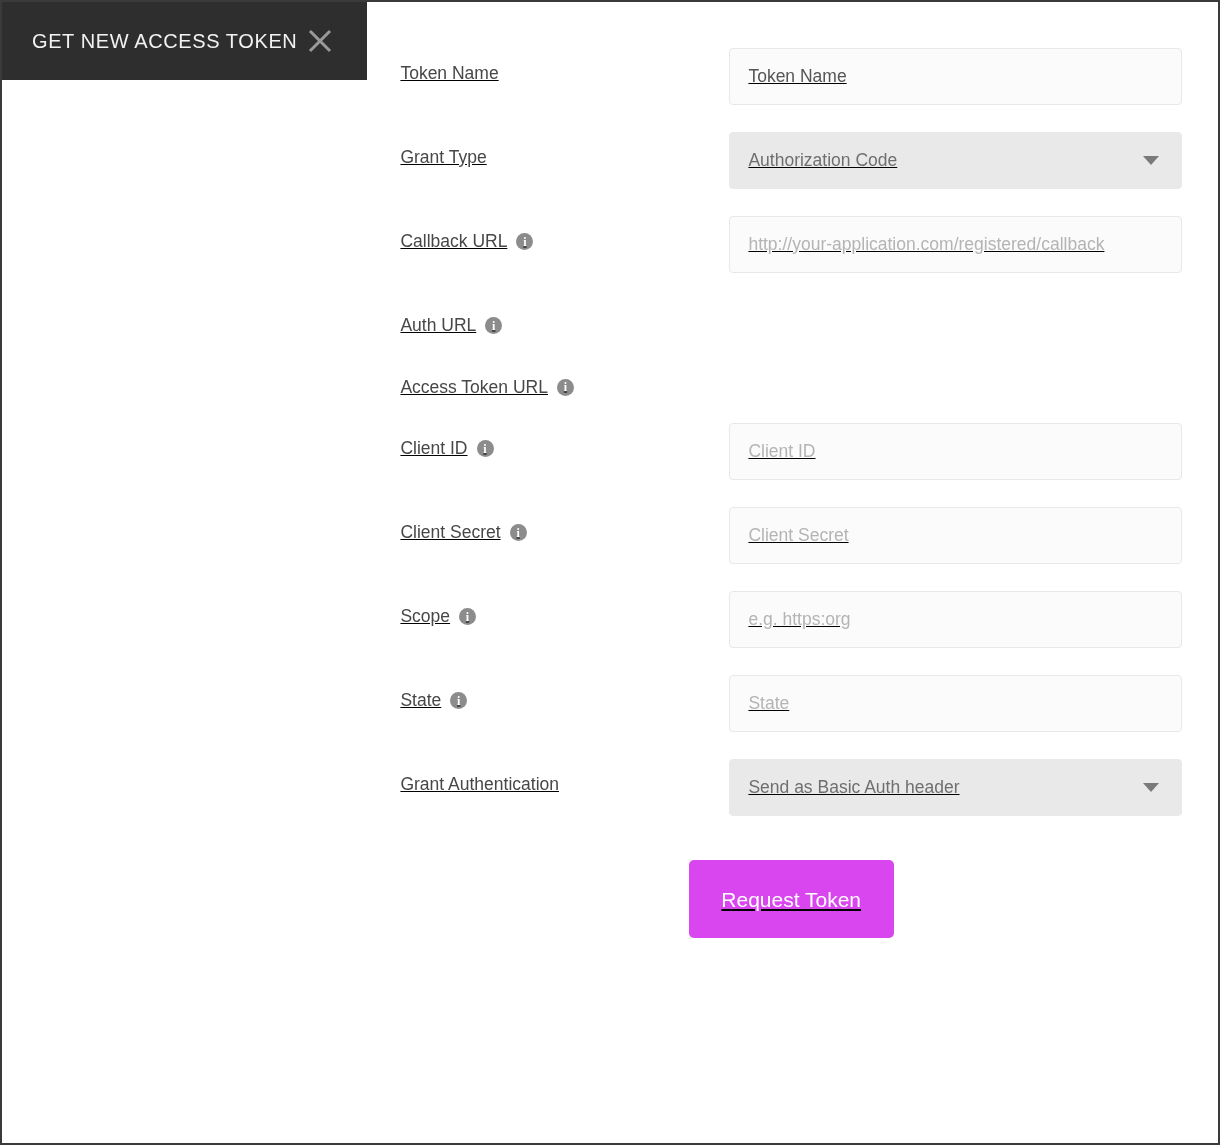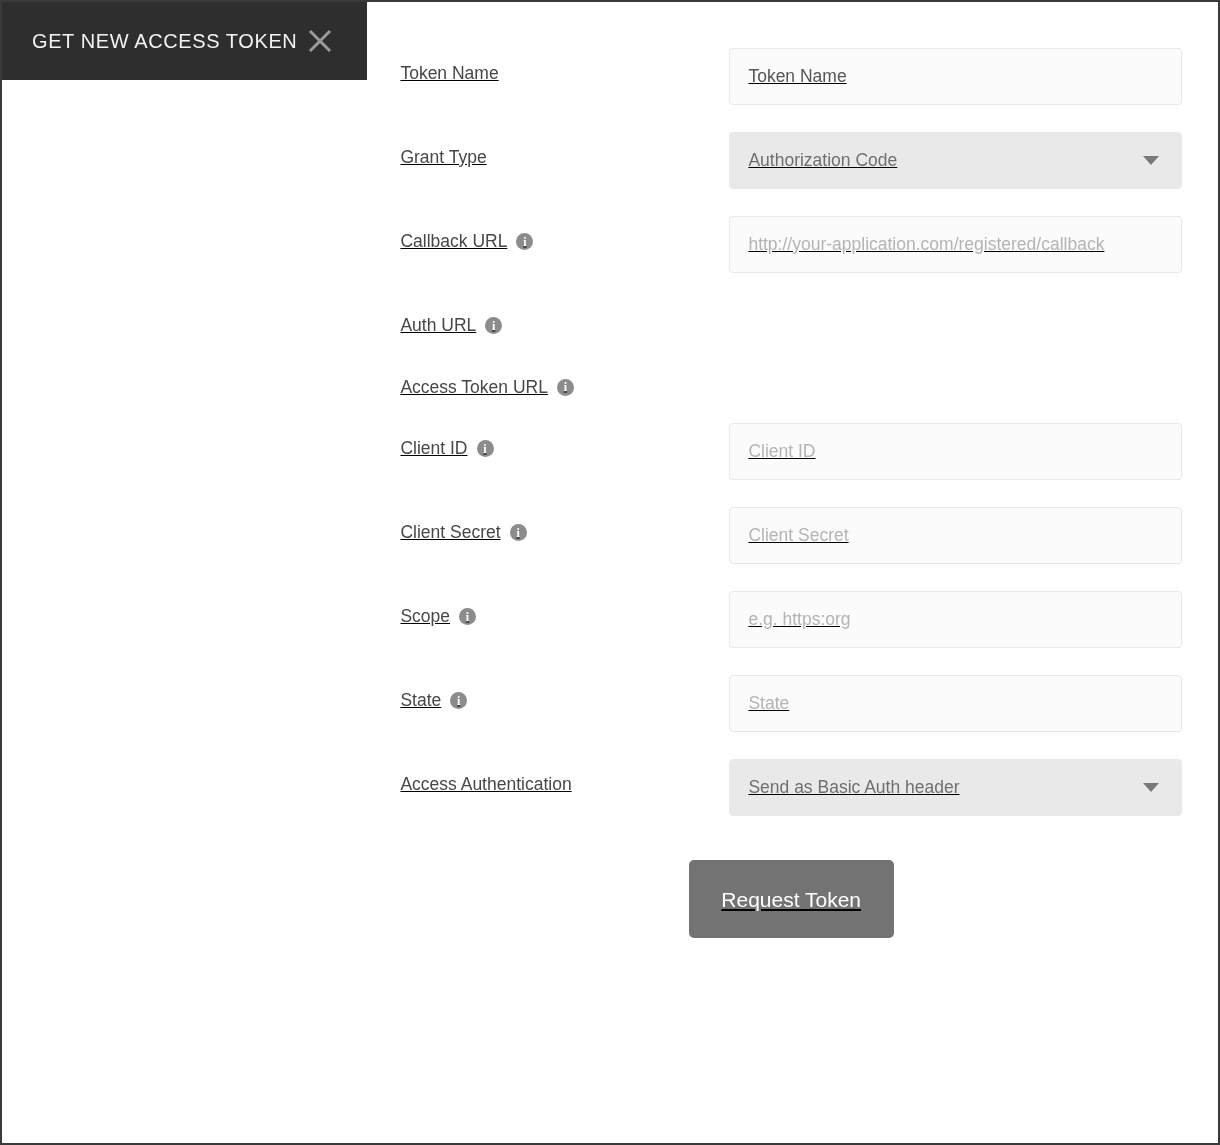--- a/index.html
+++ b/index.html
@@ -151,21 +151,21 @@
     flex: 0 0 auto;
   }
 
   
   .actions {
     display: flex;
     justify-content: center;
     margin-top: 44px;
   }
   .request-btn {
-    background: #737373;
+    background: #d946ef;
     color: #ffffff;
     border: none;
     border-radius: 5px;
     font-size: 21px;
     font-family: "Liberation Sans", "DejaVu Sans", sans-serif;
     padding: 0 31px;
     height: 78px;
     min-width: 205px;
     cursor: pointer;
     line-height: 1;
@@ -284,21 +284,21 @@
             </span>
           </div>
           <div class="field-control">
             <div class="text-input" placeholder="State">
               <span>State</span>
             </div>
           </div>
         </div>
         <div class="form-row">
           <div class="field-label">
-            <span>Access Authentication</span>
+            <span>Grant Authentication</span>
           </div>
           <div class="field-control">
             <div class="select-input">
               <span>Send as Basic Auth header</span>
               <span class="caret"></span>
             </div>
           </div>
         </div>
       </div>
 

